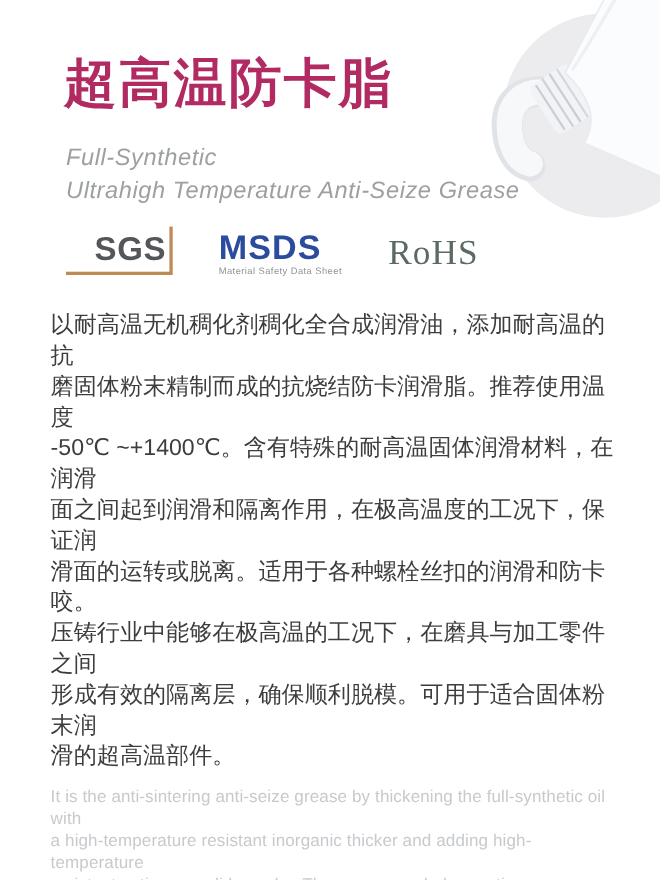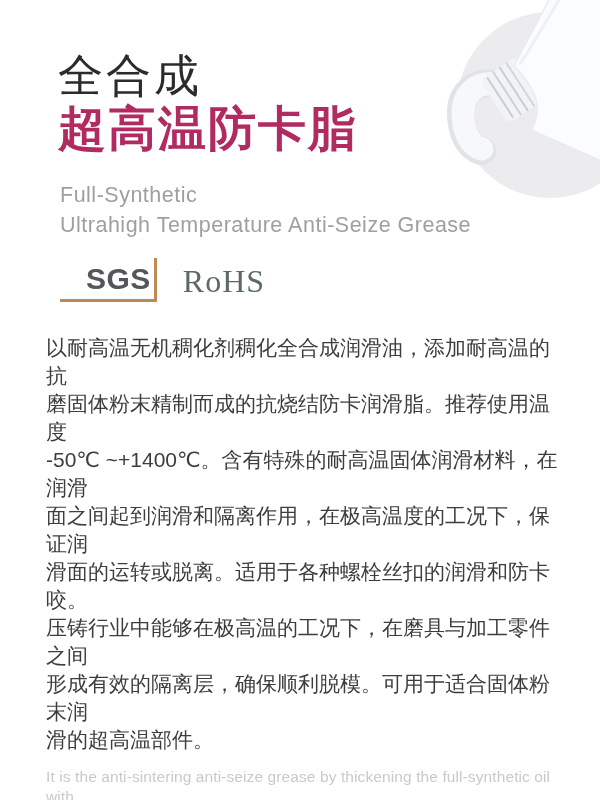--- a/index.html
+++ b/index.html
@@ -35,31 +35,32 @@
     font-size: 48px;
     line-height: 54px;
     font-weight: 700;
     letter-spacing: 2px;
     color: #b12a62;
   }
   .subtitle-en {
     margin: 24px 4px 0 60px;
     font-size: 21.5px;
     line-height: 30px;
+    font-style: italic;
     color: #9da0a3;
     letter-spacing: 0.5px;
     white-space: pre-line;
   }
 
   
   .logos {
     margin: 20px 0 0 60px;
     display: flex;
     align-items: flex-start;
-    gap: 26px;
+    gap: 42px;
     height: 52px;
   }
   .sgs-logo {
     position: relative;
     padding: 3px 6px 7px 26px;
   }
   .sgs-text {
     font-size: 30px;
     font-weight: 700;
     letter-spacing: 0.5px;
@@ -137,32 +138,35 @@
       <line x1="114" y1="64" x2="114" y2="116" stroke="#c9cdd4" stroke-width="2"></line>
       <line x1="122" y1="64" x2="122" y2="116" stroke="#d3d7dd" stroke-width="2"></line>
     </g>
 
     <path d="M 151,-4 L 204,-4 L 204,162 L 131,130 C 146,106 132,84 114,66 Z" fill="#fbfcfe" stroke="#e9ebee" stroke-width="1.5"></path>
     <path d="M 151,-2 L 160,-2 C 146,22 132,46 120,64" fill="none" stroke="#eef0f3" stroke-width="3"></path>
   </svg>
 </div>
 
 <div class="title-block">
-  <div class="title-zh-1">全合成</div>
   <div class="title-zh-2">超高温防卡脂</div>
 </div>
 
 <div class="subtitle-en">Full-Synthetic
 Ultrahigh Temperature Anti-Seize Grease</div>
 
 <div class="logos">
   <div class="sgs-logo">
     <span class="sgs-text">SGS</span>
     <span class="sgs-underline"></span>
     <span class="sgs-bar"></span>
+  </div>
+  <div class="msds-logo">
+    <span class="msds-text">MSDS</span>
+    <span class="msds-sub">Material Safety Data Sheet</span>
   </div>
   <div class="rohs-logo">RoHS</div>
 </div>
 
 <div class="desc-zh">以耐高温无机稠化剂稠化全合成润滑油，添加耐高温的抗
 磨固体粉末精制而成的抗烧结防卡润滑脂。推荐使用温度
 -50℃ ~+1400℃。含有特殊的耐高温固体润滑材料，在润滑
 面之间起到润滑和隔离作用，在极高温度的工况下，保证润
 滑面的运转或脱离。适用于各种螺栓丝扣的润滑和防卡咬。
 压铸行业中能够在极高温的工况下，在磨具与加工零件之间

